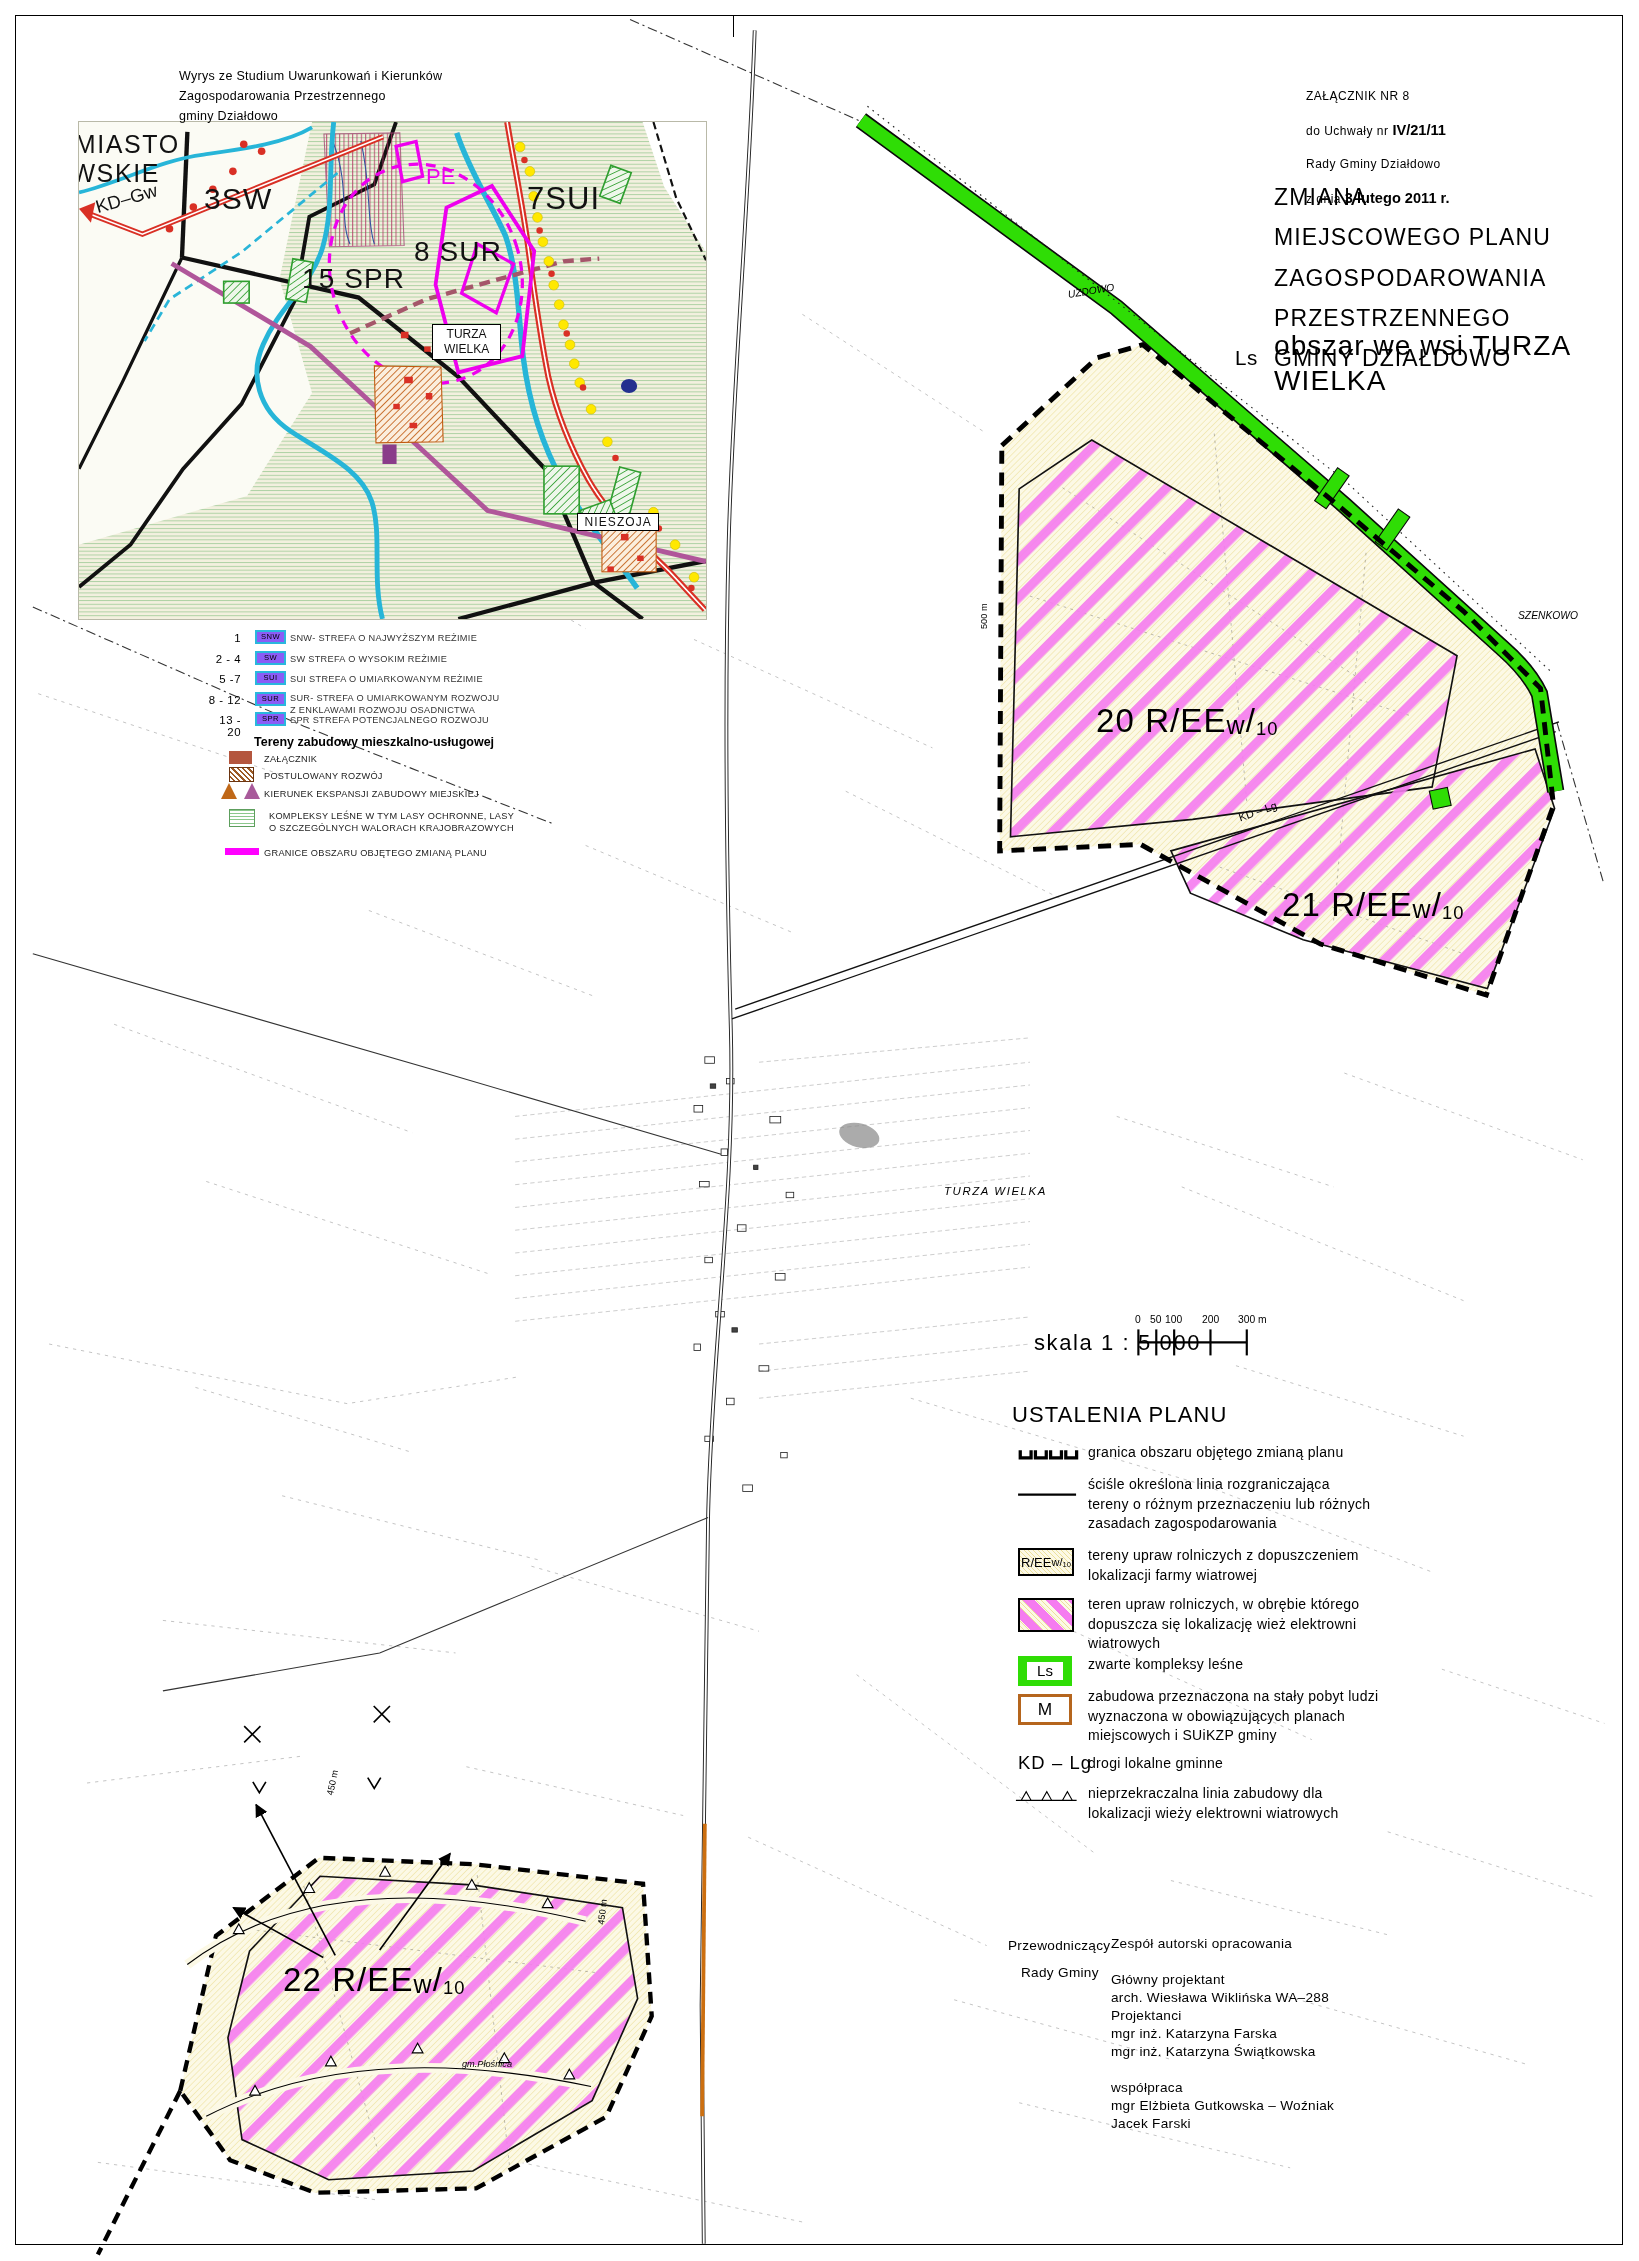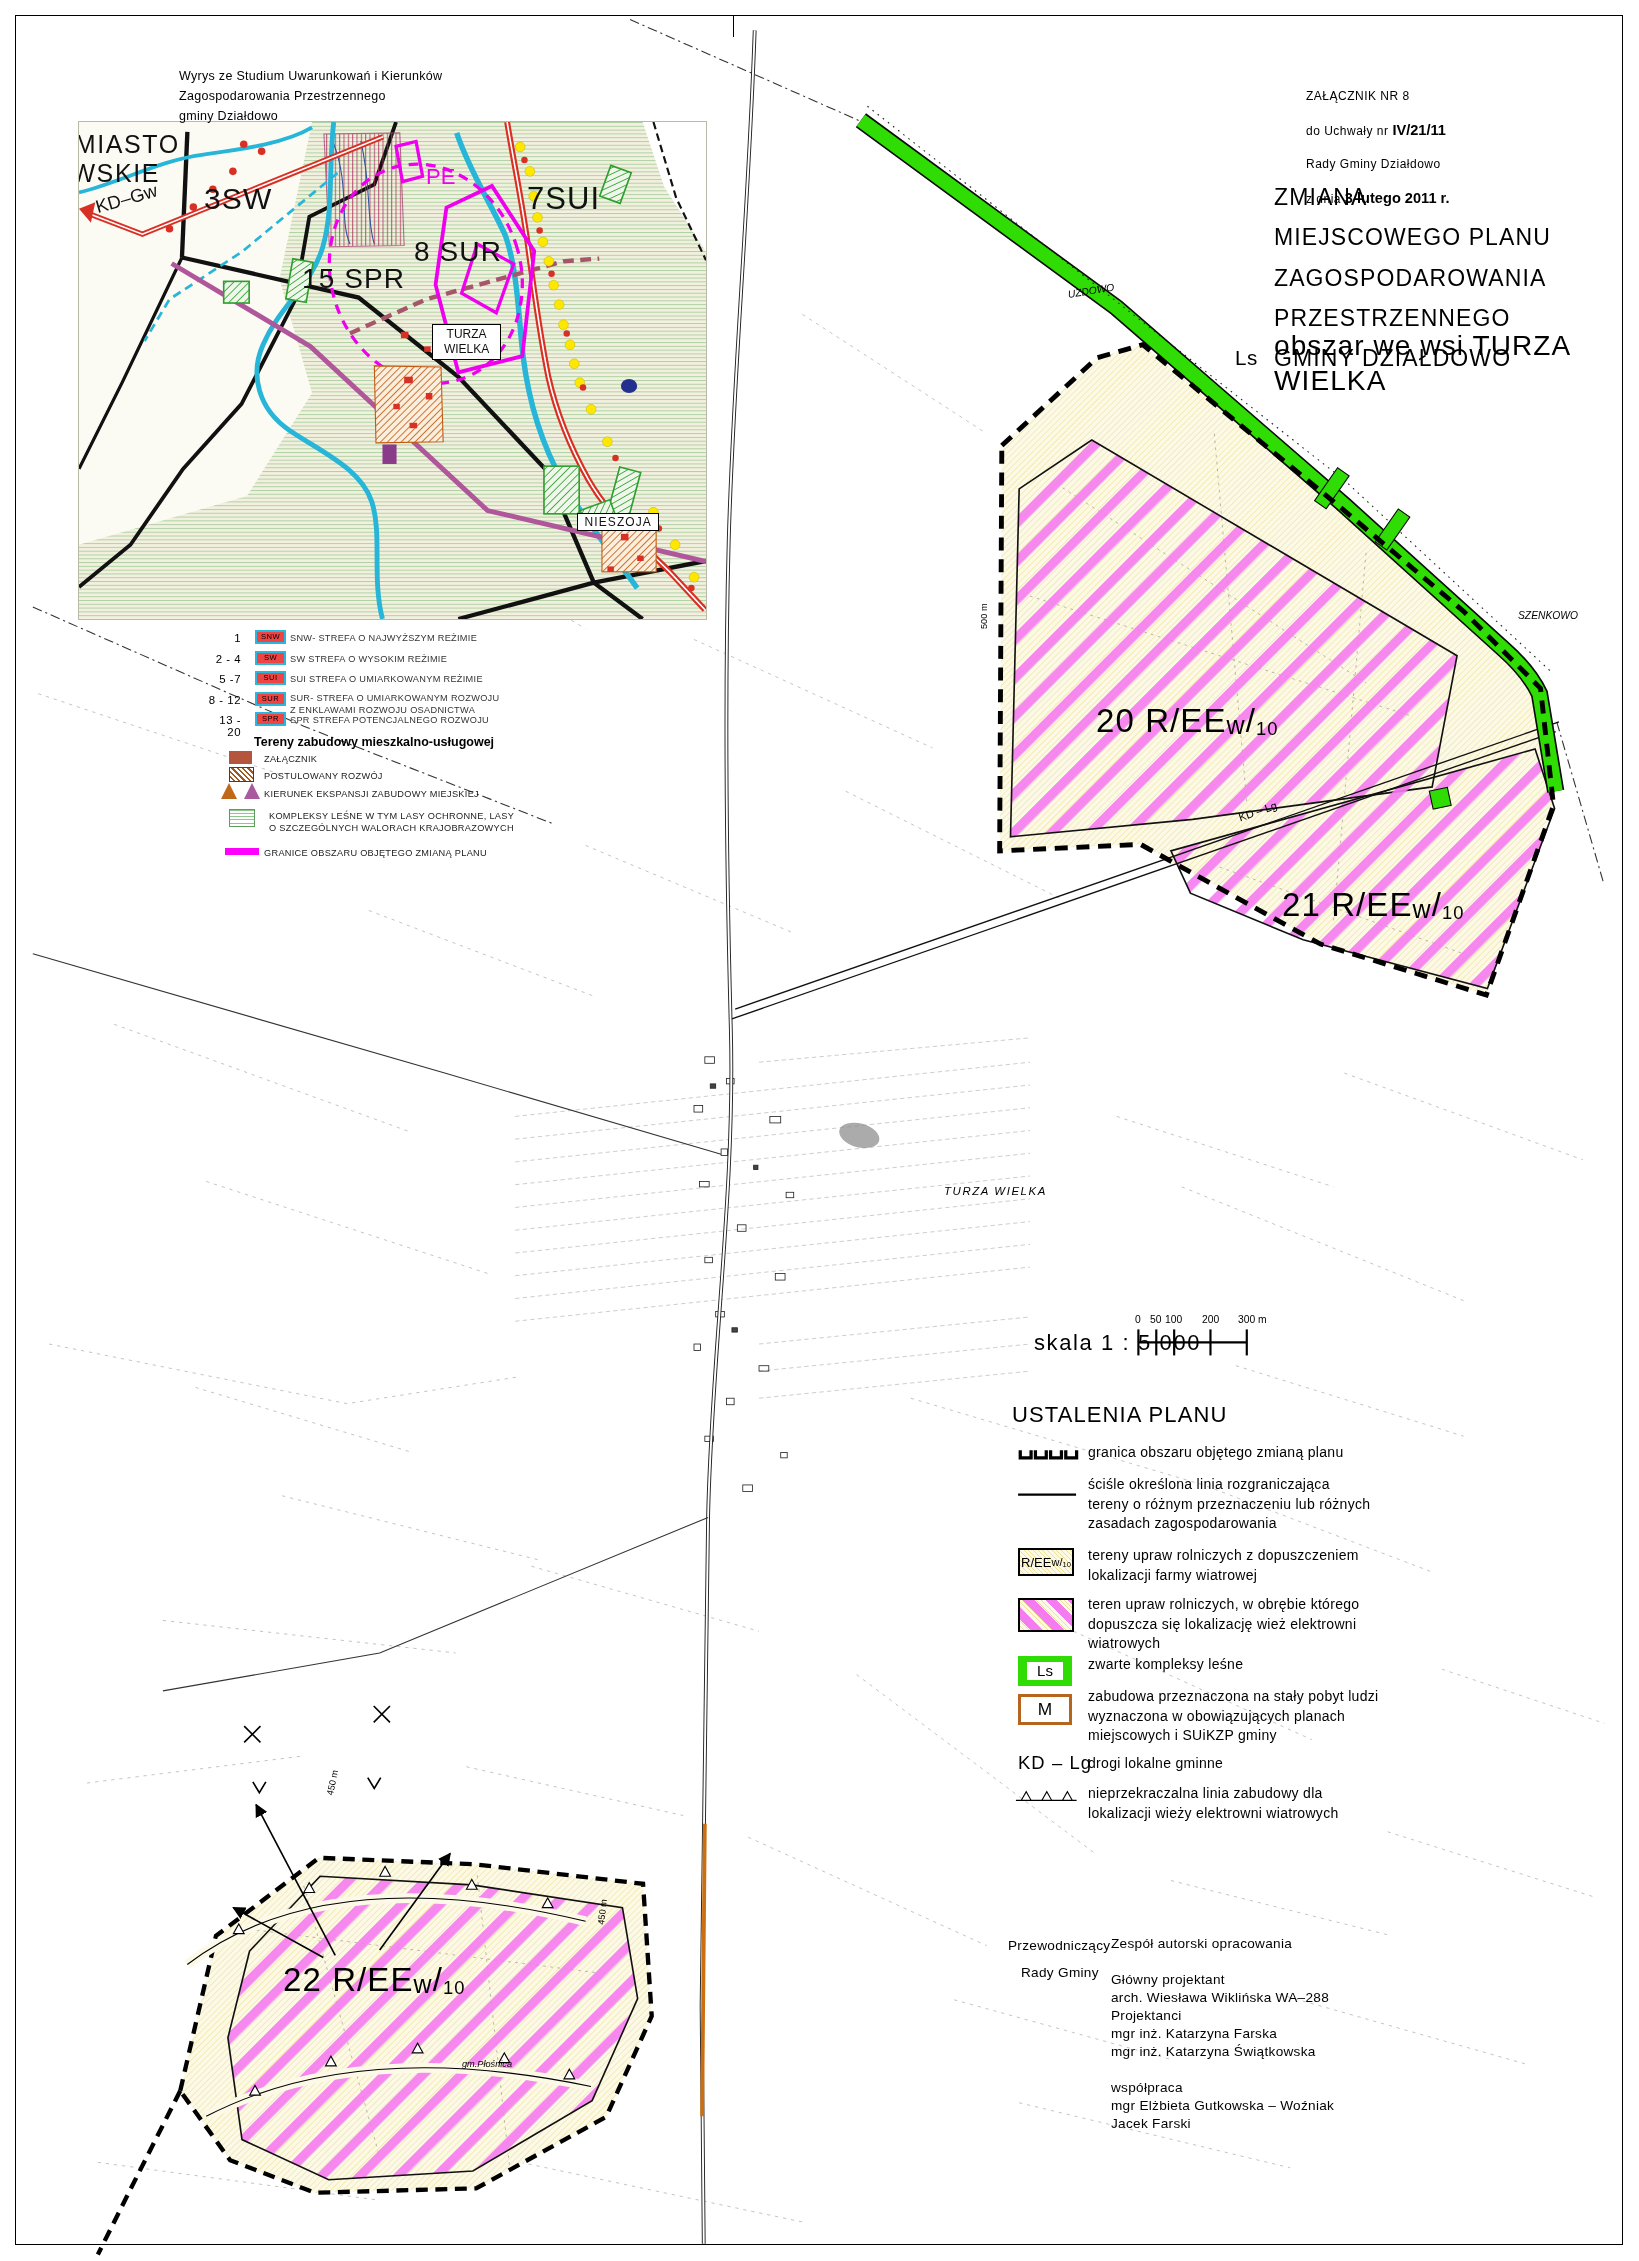--- a/index.html
+++ b/index.html
@@ -16,21 +16,21 @@
   .title-line{font-size:23px;letter-spacing:1.1px;line-height:1.0;}
   .subtitle{font-size:28px;letter-spacing:1.1px;}
 
   
   #inset{position:absolute;left:79px;top:122px;width:627px;height:497px;overflow:hidden;outline:0.5px solid #b9b9a8;}
   #inset .ilbl{position:absolute;color:#111;font-weight:400;}
   .mapbox{background:#fff;border:1.6px solid #000;text-align:center;font-weight:400;}
 
   
   .zl-range{position:absolute;font-size:11.4px;letter-spacing:0.5px;text-align:right;width:38px;}
-  .zl-box{position:absolute;width:27px;height:9.8px;border:2.7px solid #2ab7dd;background:#ef4444;font-size:7.6px;text-align:center;line-height:9.8px;letter-spacing:0.5px;}
+  .zl-box{position:absolute;width:27px;height:9.8px;border:2.7px solid #2ab7dd;background:#8b5cf6;font-size:7.6px;text-align:center;line-height:9.8px;letter-spacing:0.5px;}
   .zl-desc{position:absolute;font-size:9.2px;letter-spacing:0.3px;color:#333;white-space:pre-line;line-height:1.25;}
   .bl-desc{position:absolute;font-size:9.2px;letter-spacing:0.3px;color:#222;white-space:pre-line;line-height:1.35;}
   .tri{width:0;height:0;border-left:8.7px solid transparent;border-right:8.7px solid transparent;display:inline-block;}
 
   
   .zlabel{position:absolute;display:flex;align-items:flex-end;color:#000;letter-spacing:1.1px;}
   .zlabel .main{font-size:33px;}
   .zlabel .w{font-size:25px;margin-top:6.5px;}
   .zlabel .slash{font-size:33px;}
   .zlabel .den{font-size:18.4px;margin-top:13px;}

